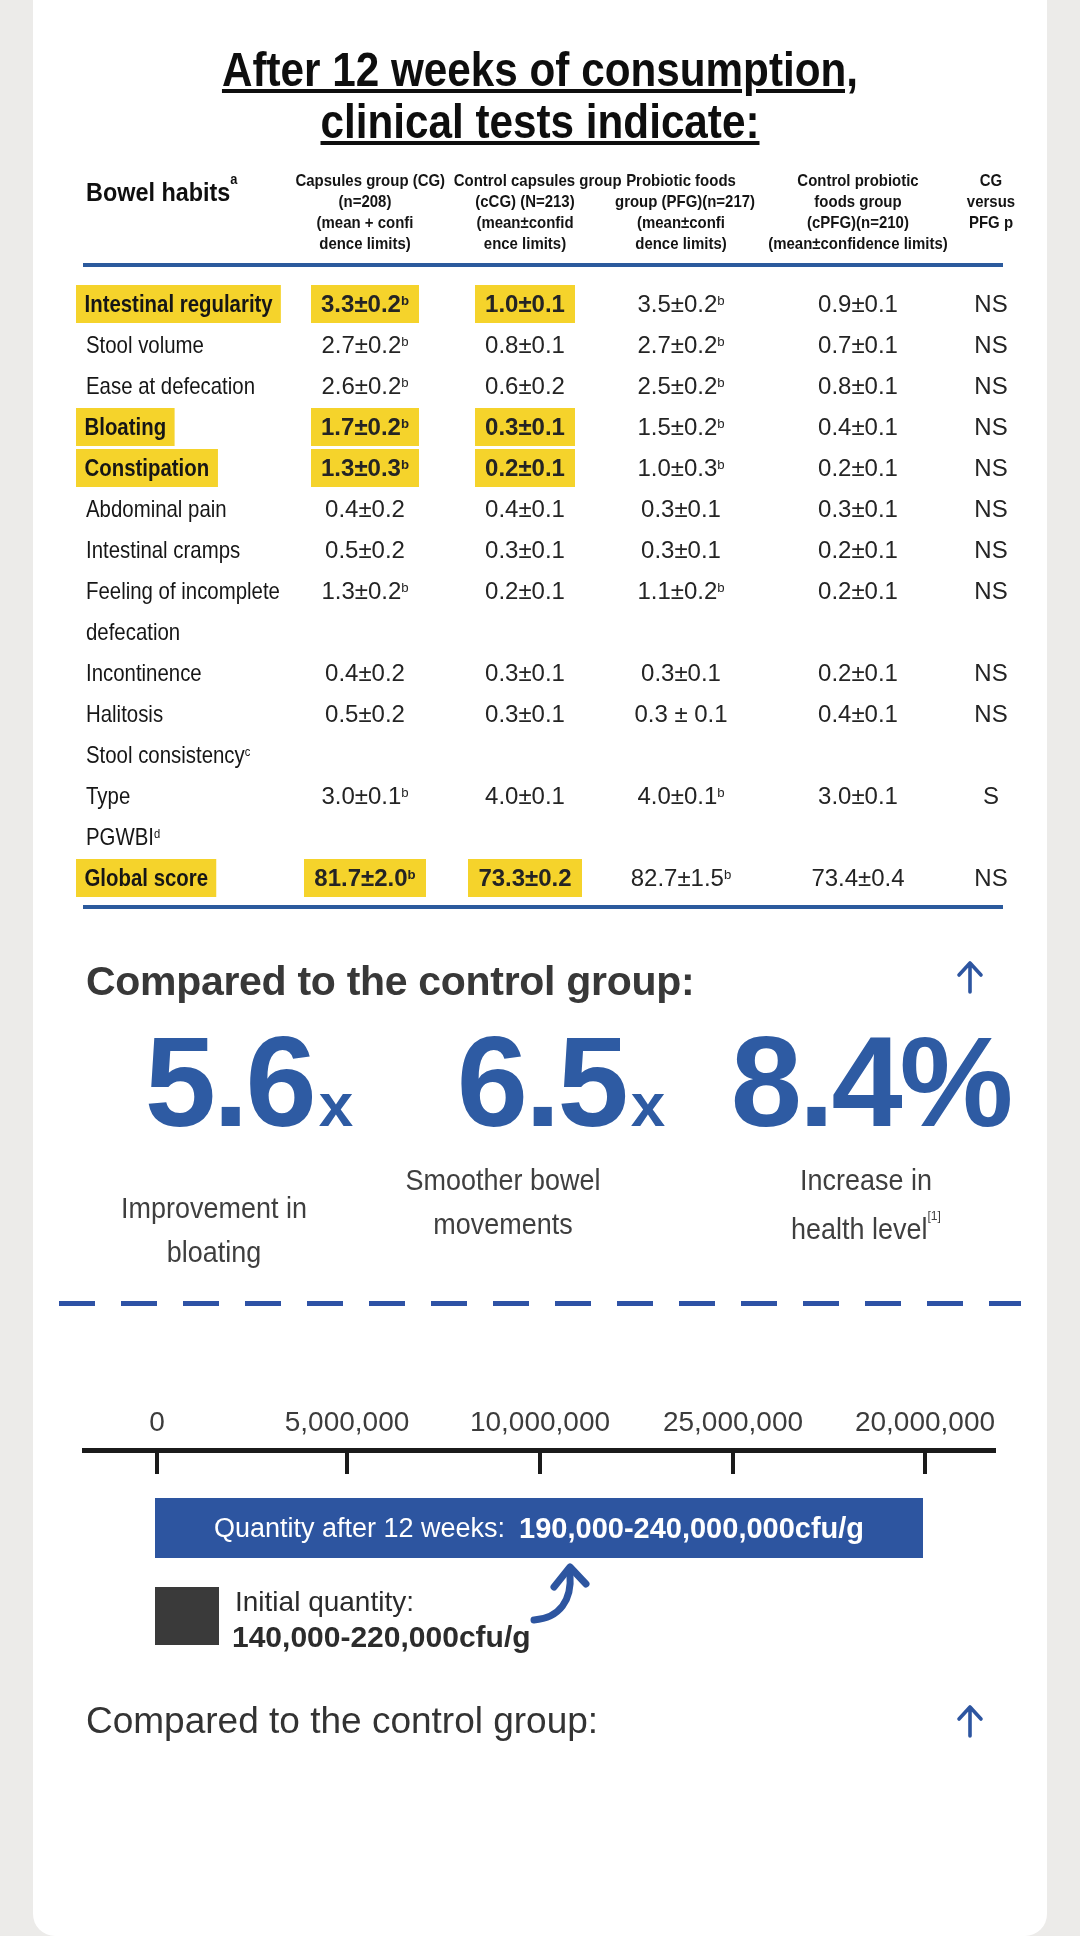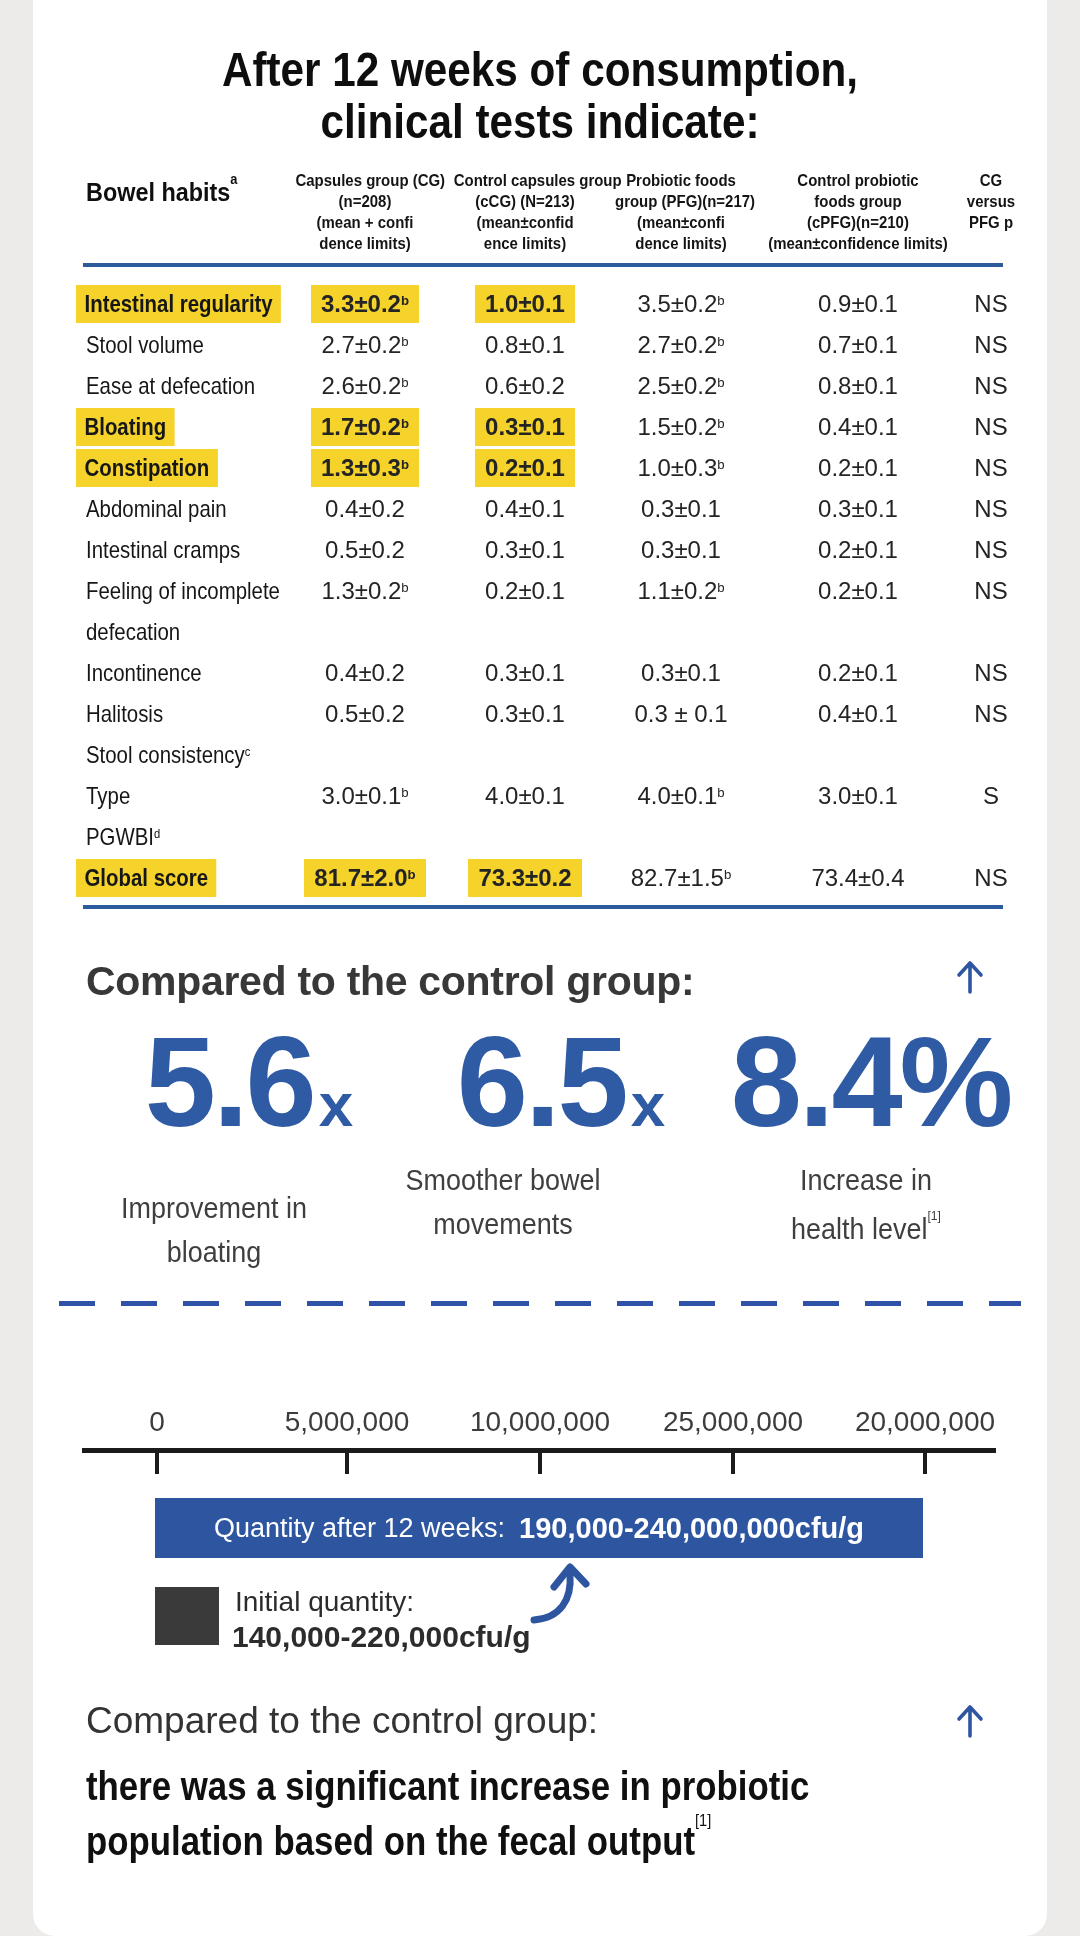--- a/index.html
+++ b/index.html
@@ -13,21 +13,21 @@
     font-family:"Liberation Sans","DejaVu Sans",sans-serif;color:#1c1c1c;overflow:hidden;
   }
   .card{
     position:relative;margin:0 33px;width:1014px;height:1936px;
     background:var(--card-bg);border-radius:0 0 22px 22px;overflow:hidden;
   }
   .abs{position:absolute;}
 
   
   .title{left:0;right:0;top:44px;text-align:center;font-size:48px;line-height:52px;
-    font-weight:700;color:#0e0e0e;}
+    font-weight:700;color:#0e0e0e;text-decoration:underline;}
   .title div{transform:scaleX(.88);transform-origin:50% 50%;white-space:nowrap;}
 
   
   .thead{left:53px;top:170px;width:936px;display:grid;
     grid-template-columns:200px 158px 162px 150px 204px 62px;}
   .th{font-size:17px;font-weight:700;line-height:21px;text-align:center;color:#141414;
     transform:scaleX(.88);transform-origin:50% 0;white-space:nowrap;}
   .th-first{font-size:26px;line-height:28px;text-align:left;transform:scaleX(.9);
     transform-origin:0 0;padding-top:2px;color:#0f0f0f;}
   .th-first sup{font-size:.55em;position:relative;top:-.5em;}
@@ -316,18 +316,14 @@
   <svg class="abs curved-arrow" width="64" height="64" viewBox="0 0 64 64">
     <path d="M4 60 C30 58 42 40 40 14"></path>
     <path d="M24 27 L40 7 L56 24"></path>
   </svg>
 
   <div class="abs footer-heading">Compared to the control group:</div>
   <svg class="abs arrow-up arrow-up-2" width="32" height="34" viewBox="0 0 32 34">
       <path d="M16 32 V4 M5 15 L16 3 L27 15"></path>
     </svg>
 
-  <div class="abs footer-statement">
-    <div>there was a significant increase in probiotic</div>
-    <div><span>population based on the fecal output</span><sup>[1]</sup></div>
-  </div>
 
 </div>
 
 </body></html>

